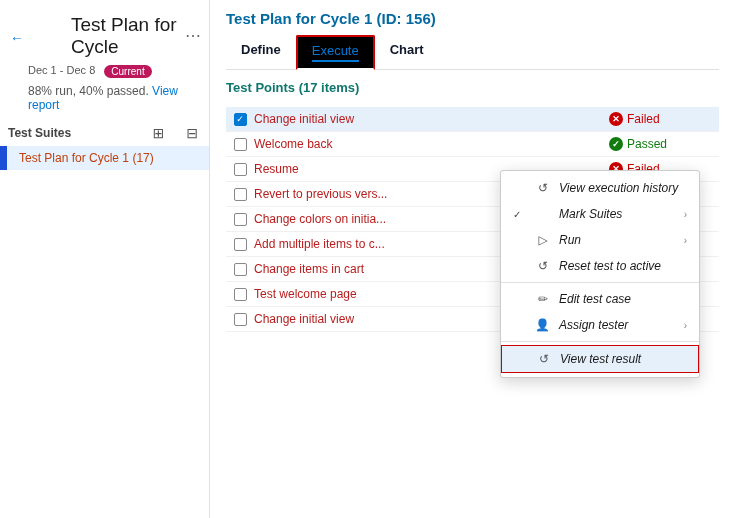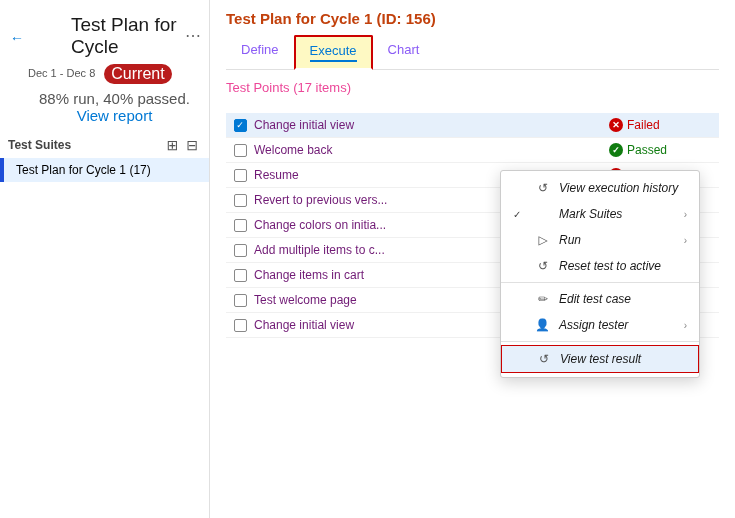--- a/index.html
+++ b/index.html
@@ -44,126 +44,126 @@
       font-size: 16px;
       line-height: 1;
     }
     .sidebar-meta {
       padding: 2px 8px 4px 28px;
       font-size: 11px;
       color: #555;
     }
     .current-badge {
       display: inline-block;
-      background: #b91c1c;
-      color: #fff;
-      font-size: 16px;
+      background: #be185d;
+      color: #fff;
+      font-size: 10px;
       border-radius: 10px;
       padding: 1px 7px;
       margin-left: 6px;
       vertical-align: middle;
     }
     .sidebar-stats {
       padding: 2px 8px 4px 28px;
-      font-size: 15px;
+      font-size: 12px;
       color: #555;
-      text-align: center;
     }
     .view-report-link {
       color: #0078d4;
       cursor: pointer;
       text-decoration: none;
     }
     .suites-header {
       display: flex;
       align-items: center;
       padding: 8px 8px 4px 8px;
-      gap: 2px;
+      gap: 16px;
     }
     .suites-label {
       font-size: 12px;
       font-weight: 600;
       color: #444;
       flex: 1;
     }
     .suites-icon-btn {
       background: none;
       border: none;
       cursor: pointer;
       color: #555;
       font-size: 14px;
       padding: 1px 3px;
     }
     .suite-item {
       padding: 5px 8px 5px 12px;
       cursor: pointer;
       background: #e6f2ff;
-      border-left: 4px solid #1d4ed8;
-      font-size: 12px;
-      color: #000000;
+      border-left: 7px solid #1d4ed8;
+      font-size: 12px;
+      color: #c2410c;
     }
 
     
     .main {
       flex: 1;
       display: flex;
       flex-direction: column;
       padding: 0;
       position: relative;
     }
     .main-header {
       padding: 10px 16px 0 16px;
     }
     .main-title {
       font-size: 15px;
       font-weight: 600;
-      color: #c2410c;
+      color: #0369a1;
       margin-bottom: 8px;
     }
     .tabs {
       display: flex;
       gap: 0;
       border-bottom: 1px solid #e0e0e0;
       margin: 0 0 0 0;
     }
     .tab {
       padding: 6px 14px;
       cursor: pointer;
       font-size: 13px;
-      color: #8b5cf6;
+      color: #0f172a;
       border: 1px solid transparent;
       border-bottom: none;
       margin-bottom: -1px;
       background: none;
+      font-weight: bold;
     }
     .tab.active {
       color: #0078d4;
       border: 2px solid #c00;
       border-bottom: 2px solid #fff;
       font-weight: 500;
-      background: #fef9c3;
+      background: #000000;
       border-radius: 2px 2px 0 0;
     }
     .tab.active::after {
       content: '';
       display: block;
       height: 2px;
       background: #0078d4;
       margin-top: 2px;
     }
     .content-area {
       padding: 10px 16px;
       flex: 1;
       position: relative;
     }
     .section-title {
       font-size: 13px;
-      font-weight: 400;
-      color: #ec4899;
-      margin-bottom: 18px;
+      font-weight: 700;
+      color: #0f766e;
+      margin-bottom: 12px;
     }
     .table-header {
       display: flex;
       align-items: center;
       padding: 4px 0;
       border-bottom: 1px solid #e0e0e0;
       font-size: 12px;
       color: #666;
       font-weight: 500;
     }
@@ -210,21 +210,21 @@
       background: #0078d4;
       border-color: #0078d4;
     }
     .checkbox.indeterminate::after {
       content: '−';
       color: #fff;
       font-size: 10px;
     }
     .row-title {
       flex: 1;
-      color: #701a75;
+      color: #b91c1c;
       cursor: pointer;
       overflow: hidden;
       text-overflow: ellipsis;
       white-space: nowrap;
     }
     .row-outcome {
       width: 110px;
       display: flex;
       align-items: center;
       gap: 4px;

